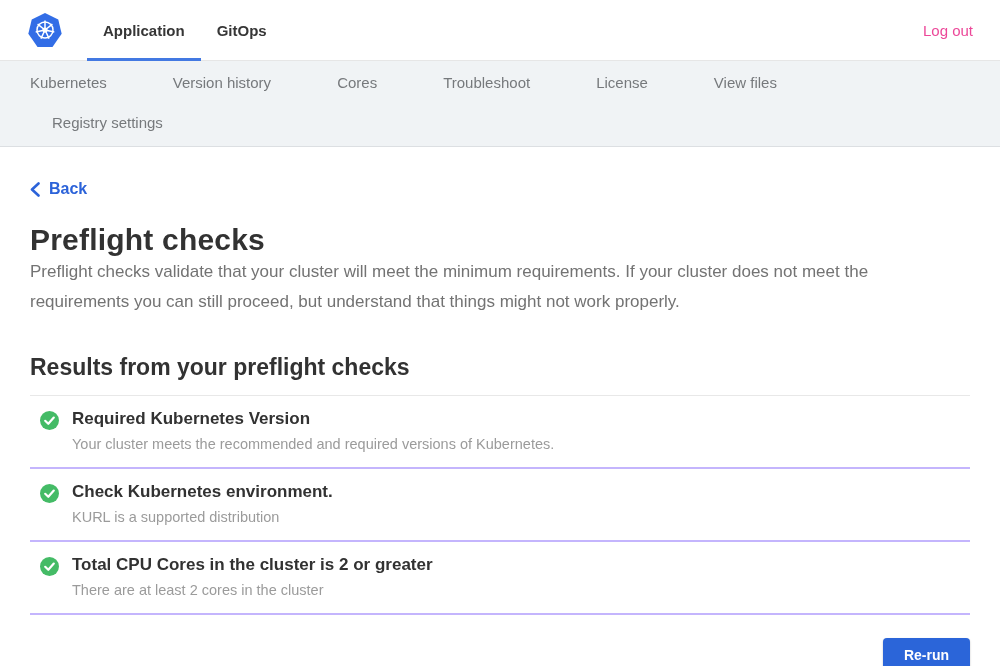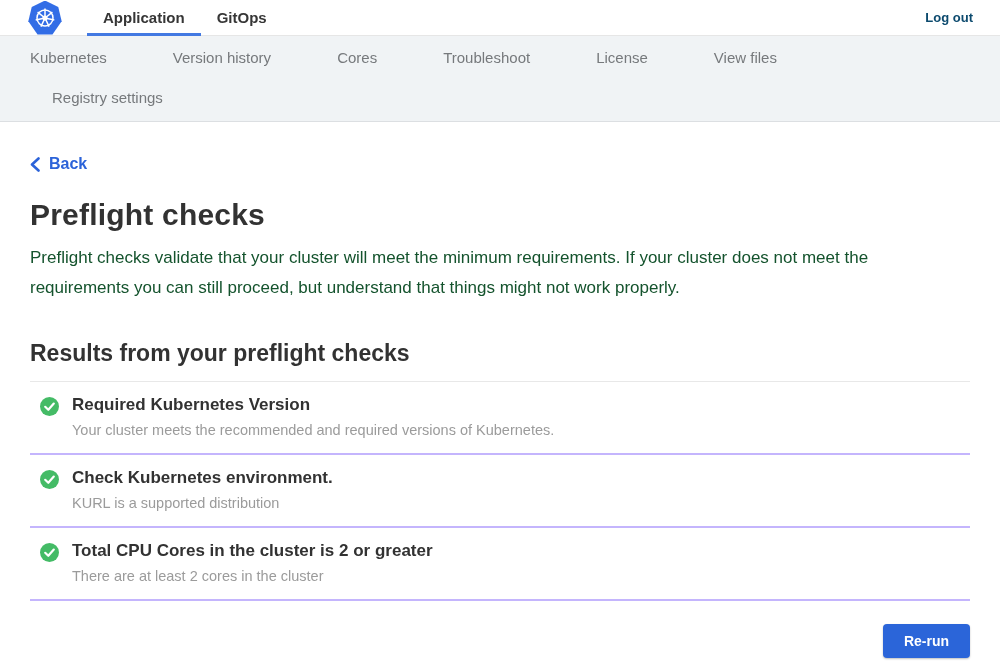--- a/index.html
+++ b/index.html
@@ -5,21 +5,21 @@
   * { margin: 0; padding: 0; box-sizing: border-box; }
   html, body { width: 1000px; height: 666px; overflow: hidden; }
   body {
     font-family: "Liberation Sans", "DejaVu Sans", sans-serif;
     background: #ffffff;
     color: #323232;
   }
 
   
   .header {
-    height: 36px;
+    height: 61px;
     background: #ffffff;
     border-bottom: 1px solid #e6e6e6;
     display: flex;
     align-items: center;
     padding-left: 27px;
     padding-right: 27px;
   }
   .logo {
     width: 36px; height: 36px;
     position: relative;
@@ -60,23 +60,23 @@
     background: #ffffff;
     font-family: inherit;
     font-size: 14px;
     font-weight: 700;
     border-radius: 17px;
     padding: 8px 20px;
     cursor: pointer;
   }
   .logout {
     margin-left: 22px;
-    font-size: 13px;
-    font-weight: 700;
-    color: #0c4a6e;
+    font-size: 15px;
+    font-weight: 400;
+    color: #ec4899;
     cursor: pointer;
   }
 
   
   .subnav {
     background: #f0f3f5;
     border-bottom: 1px solid #dcdfe2;
     padding: 13px 0 15px 0;
   }
   .subnav-row { display: flex; align-items: center; }
@@ -104,24 +104,23 @@
   }
   .back-link svg { margin-right: 9px; display: block; }
   .page-title {
     margin-top: 22px;
     font-size: 30px;
     font-weight: 700;
     color: #323232;
     letter-spacing: 0.2px;
   }
   .page-desc {
-    margin-top: 11px;
     font-size: 17px;
     line-height: 30px;
-    color: #14532d;
+    color: #737373;
     max-width: 930px;
   }
   .results-heading {
     margin-top: 37px;
     font-size: 23px;
     font-weight: 700;
     color: #323232;
   }
   .checks { margin-top: 14px; border-top: 1px solid #e8e8e8; }
   .check-row {

